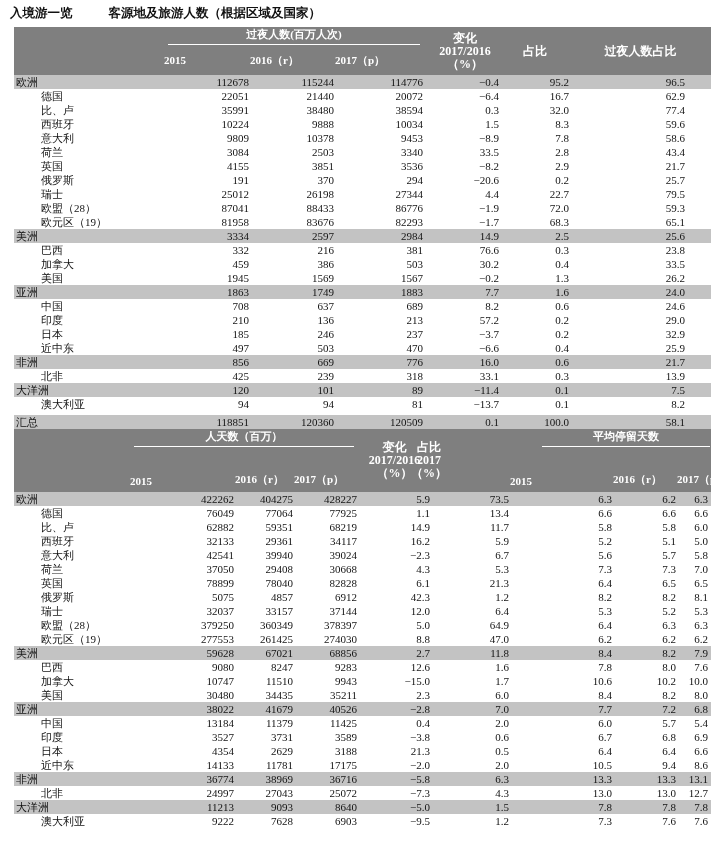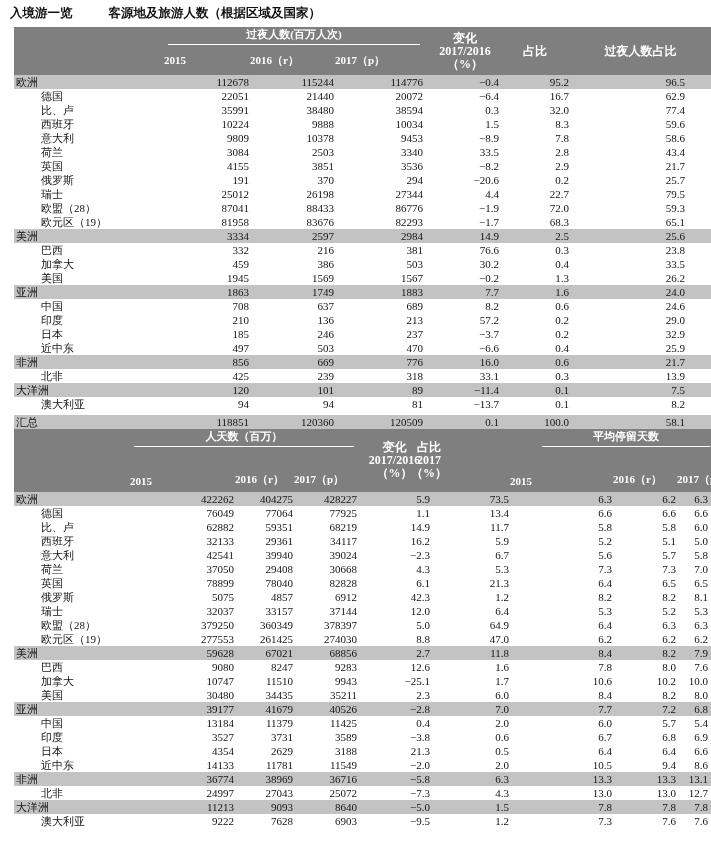--- a/index.html
+++ b/index.html
@@ -494,40 +494,40 @@
           <td class="num">1.6</td>
           <td class="num">7.8</td>
           <td class="num">8.0</td>
           <td class="num">7.6</td>
         </tr>
         <tr class="row-country">
           <td class="lbl">加拿大</td>
           <td class="num">10747</td>
           <td class="num">11510</td>
           <td class="num">9943</td>
-          <td class="num">−25.1</td>
+          <td class="num">−15.0</td>
           <td class="num">1.7</td>
           <td class="num">10.6</td>
           <td class="num">10.2</td>
           <td class="num">10.0</td>
         </tr>
         <tr class="row-country">
           <td class="lbl">美国</td>
           <td class="num">30480</td>
           <td class="num">34435</td>
           <td class="num">35211</td>
           <td class="num">2.3</td>
           <td class="num">6.0</td>
           <td class="num">8.4</td>
           <td class="num">8.2</td>
           <td class="num">8.0</td>
         </tr>
         <tr class="row-region">
           <td class="lbl">亚洲</td>
-          <td class="num">39177</td>
+          <td class="num">38022</td>
           <td class="num">41679</td>
           <td class="num">40526</td>
           <td class="num">−2.8</td>
           <td class="num">7.0</td>
           <td class="num">7.7</td>
           <td class="num">7.2</td>
           <td class="num">6.8</td>
         </tr>
         <tr class="row-country">
           <td class="lbl">中国</td>
@@ -559,21 +559,21 @@
           <td class="num">21.3</td>
           <td class="num">0.5</td>
           <td class="num">6.4</td>
           <td class="num">6.4</td>
           <td class="num">6.6</td>
         </tr>
         <tr class="row-country">
           <td class="lbl">近中东</td>
           <td class="num">14133</td>
           <td class="num">11781</td>
-          <td class="num">11549</td>
+          <td class="num">17175</td>
           <td class="num">−2.0</td>
           <td class="num">2.0</td>
           <td class="num">10.5</td>
           <td class="num">9.4</td>
           <td class="num">8.6</td>
         </tr>
         <tr class="row-region">
           <td class="lbl">非洲</td>
           <td class="num">36774</td>
           <td class="num">38969</td>

